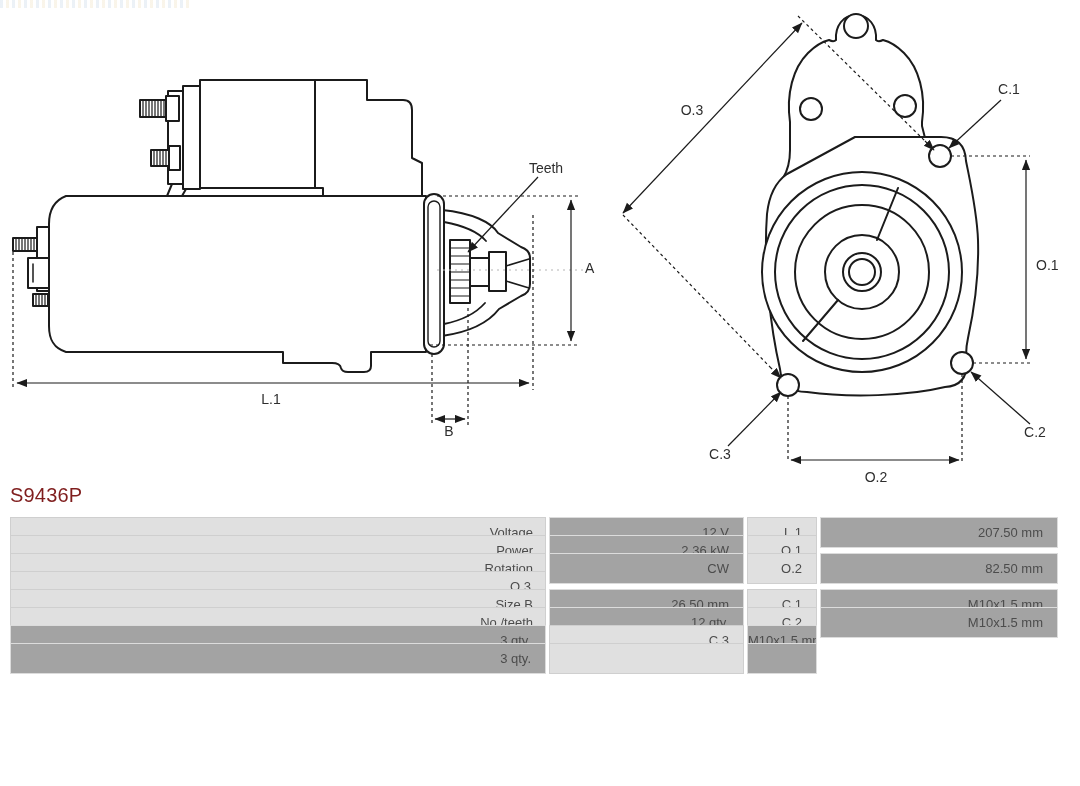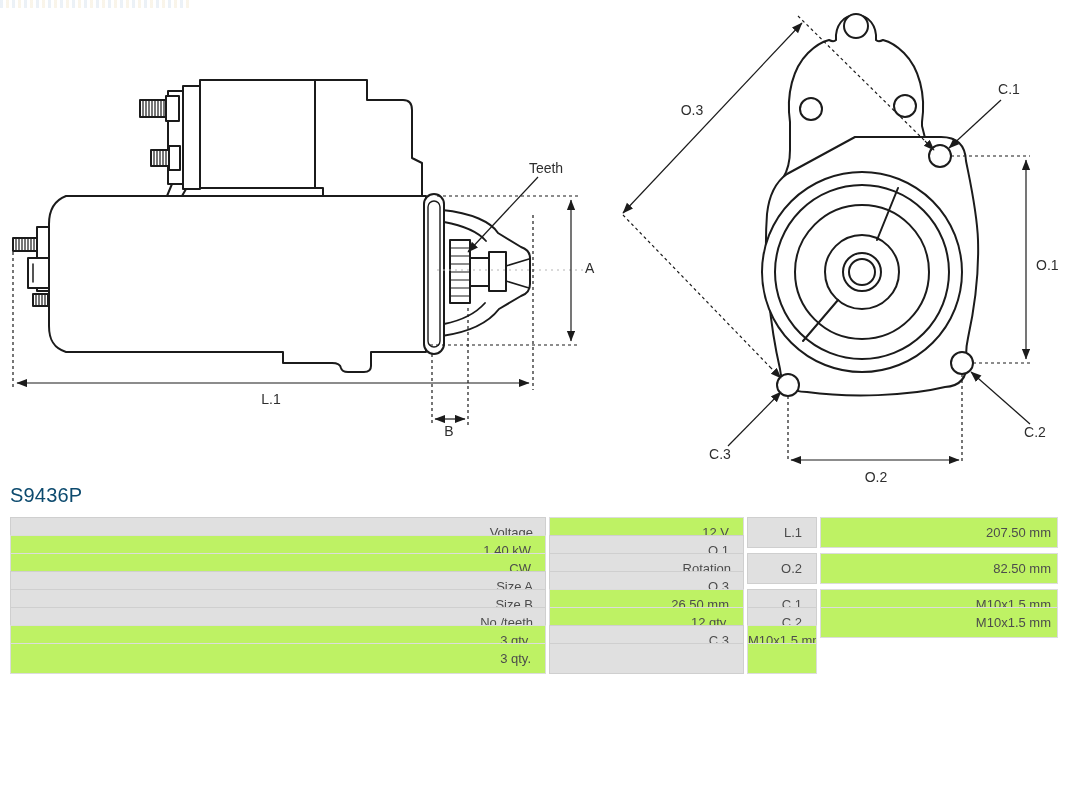--- a/index.html
+++ b/index.html
@@ -14,44 +14,44 @@
     background:
       repeating-linear-gradient(90deg,#dce6f0 0 3px,#ffffff 3px 6px,#f5ecd8 6px 9px,#ffffff 9px 12px);
     opacity:.55;
   }
   .drawing{position:absolute;}
   #drawing-left{left:0;top:0;width:600px;height:460px;}
   #drawing-right{left:610px;top:0;width:470px;height:490px;}
 
   .part-number{
     position:absolute;left:10px;top:484px;
-    font-size:20px;font-weight:500;color:#0c4a6e;letter-spacing:.2px;text-align:right;
+    font-size:20px;font-weight:500;color:#7f1d1d;letter-spacing:.2px;text-align:right;
   }
 
   .spec-table{
     position:absolute;left:10px;top:517px;width:1048px;
     display:flex;flex-direction:column;row-gap:2px;
   }
   .spec-row{
     display:grid;
     grid-template-columns:536px 195px 70px 238px;
     column-gap:3px;
     height:16px;
   }
   .cell{
     box-sizing:border-box;height:31px;line-height:29px;
     font-size:13px;color:#4c4c4c;
     text-align:right;overflow:hidden;white-space:nowrap;
   }
   .cell.gray{background:#e0e0e0;border:1px solid #cfcfcf;}
-  .cell.white{background:#bef264;border:1px solid #dcdcdc;}
+  .cell.white{background:#a3a3a3;border:1px solid #dcdcdc;}
   .cell.label-cell{padding-right:12px;}
   .cell.value-cell{padding-right:14px;}
   .cell.dim-cell{padding-right:14px;}
-  .cell.dimval-cell{padding-right:6px;}
+  .cell.dimval-cell{padding-right:14px;}
 
   svg text{
     font-family:"Liberation Sans", sans-serif;
     font-size:14px;fill:#2e2e2e;
   }
 </style>
 </head>
 <body>
 
 <div class="watermark"></div>
@@ -182,33 +182,33 @@
 
 <div class="spec-table">
   <div class="spec-row">
     <div class="cell gray label-cell">Voltage</div>
     <div class="cell white value-cell">12 V</div>
     <div class="cell gray dim-cell">L.1</div>
     <div class="cell white dimval-cell">207.50 mm</div>
   </div>
 
   <div class="spec-row">
-    <div class="cell white value-cell">1.40 kW</div>
+    <div class="cell gray label-cell">Power</div>
+    <div class="cell white value-cell">2.36 kW</div>
     <div class="cell gray dim-cell">O.1</div>
   </div>
 
   <div class="spec-row">
+    <div class="cell gray label-cell">Rotation</div>
     <div class="cell white value-cell">CW</div>
-    <div class="cell gray label-cell">Rotation</div>
     <div class="cell gray dim-cell">O.2</div>
     <div class="cell white dimval-cell">82.50 mm</div>
   </div>
 
   <div class="spec-row">
-    <div class="cell gray label-cell">Size A</div>
     <div class="cell gray dim-cell">O.3</div>
   </div>
 
   <div class="spec-row">
     <div class="cell gray label-cell">Size B</div>
     <div class="cell white value-cell">26.50 mm</div>
     <div class="cell gray dim-cell">C.1</div>
     <div class="cell white dimval-cell">M10x1.5 mm</div>
   </div>
 

